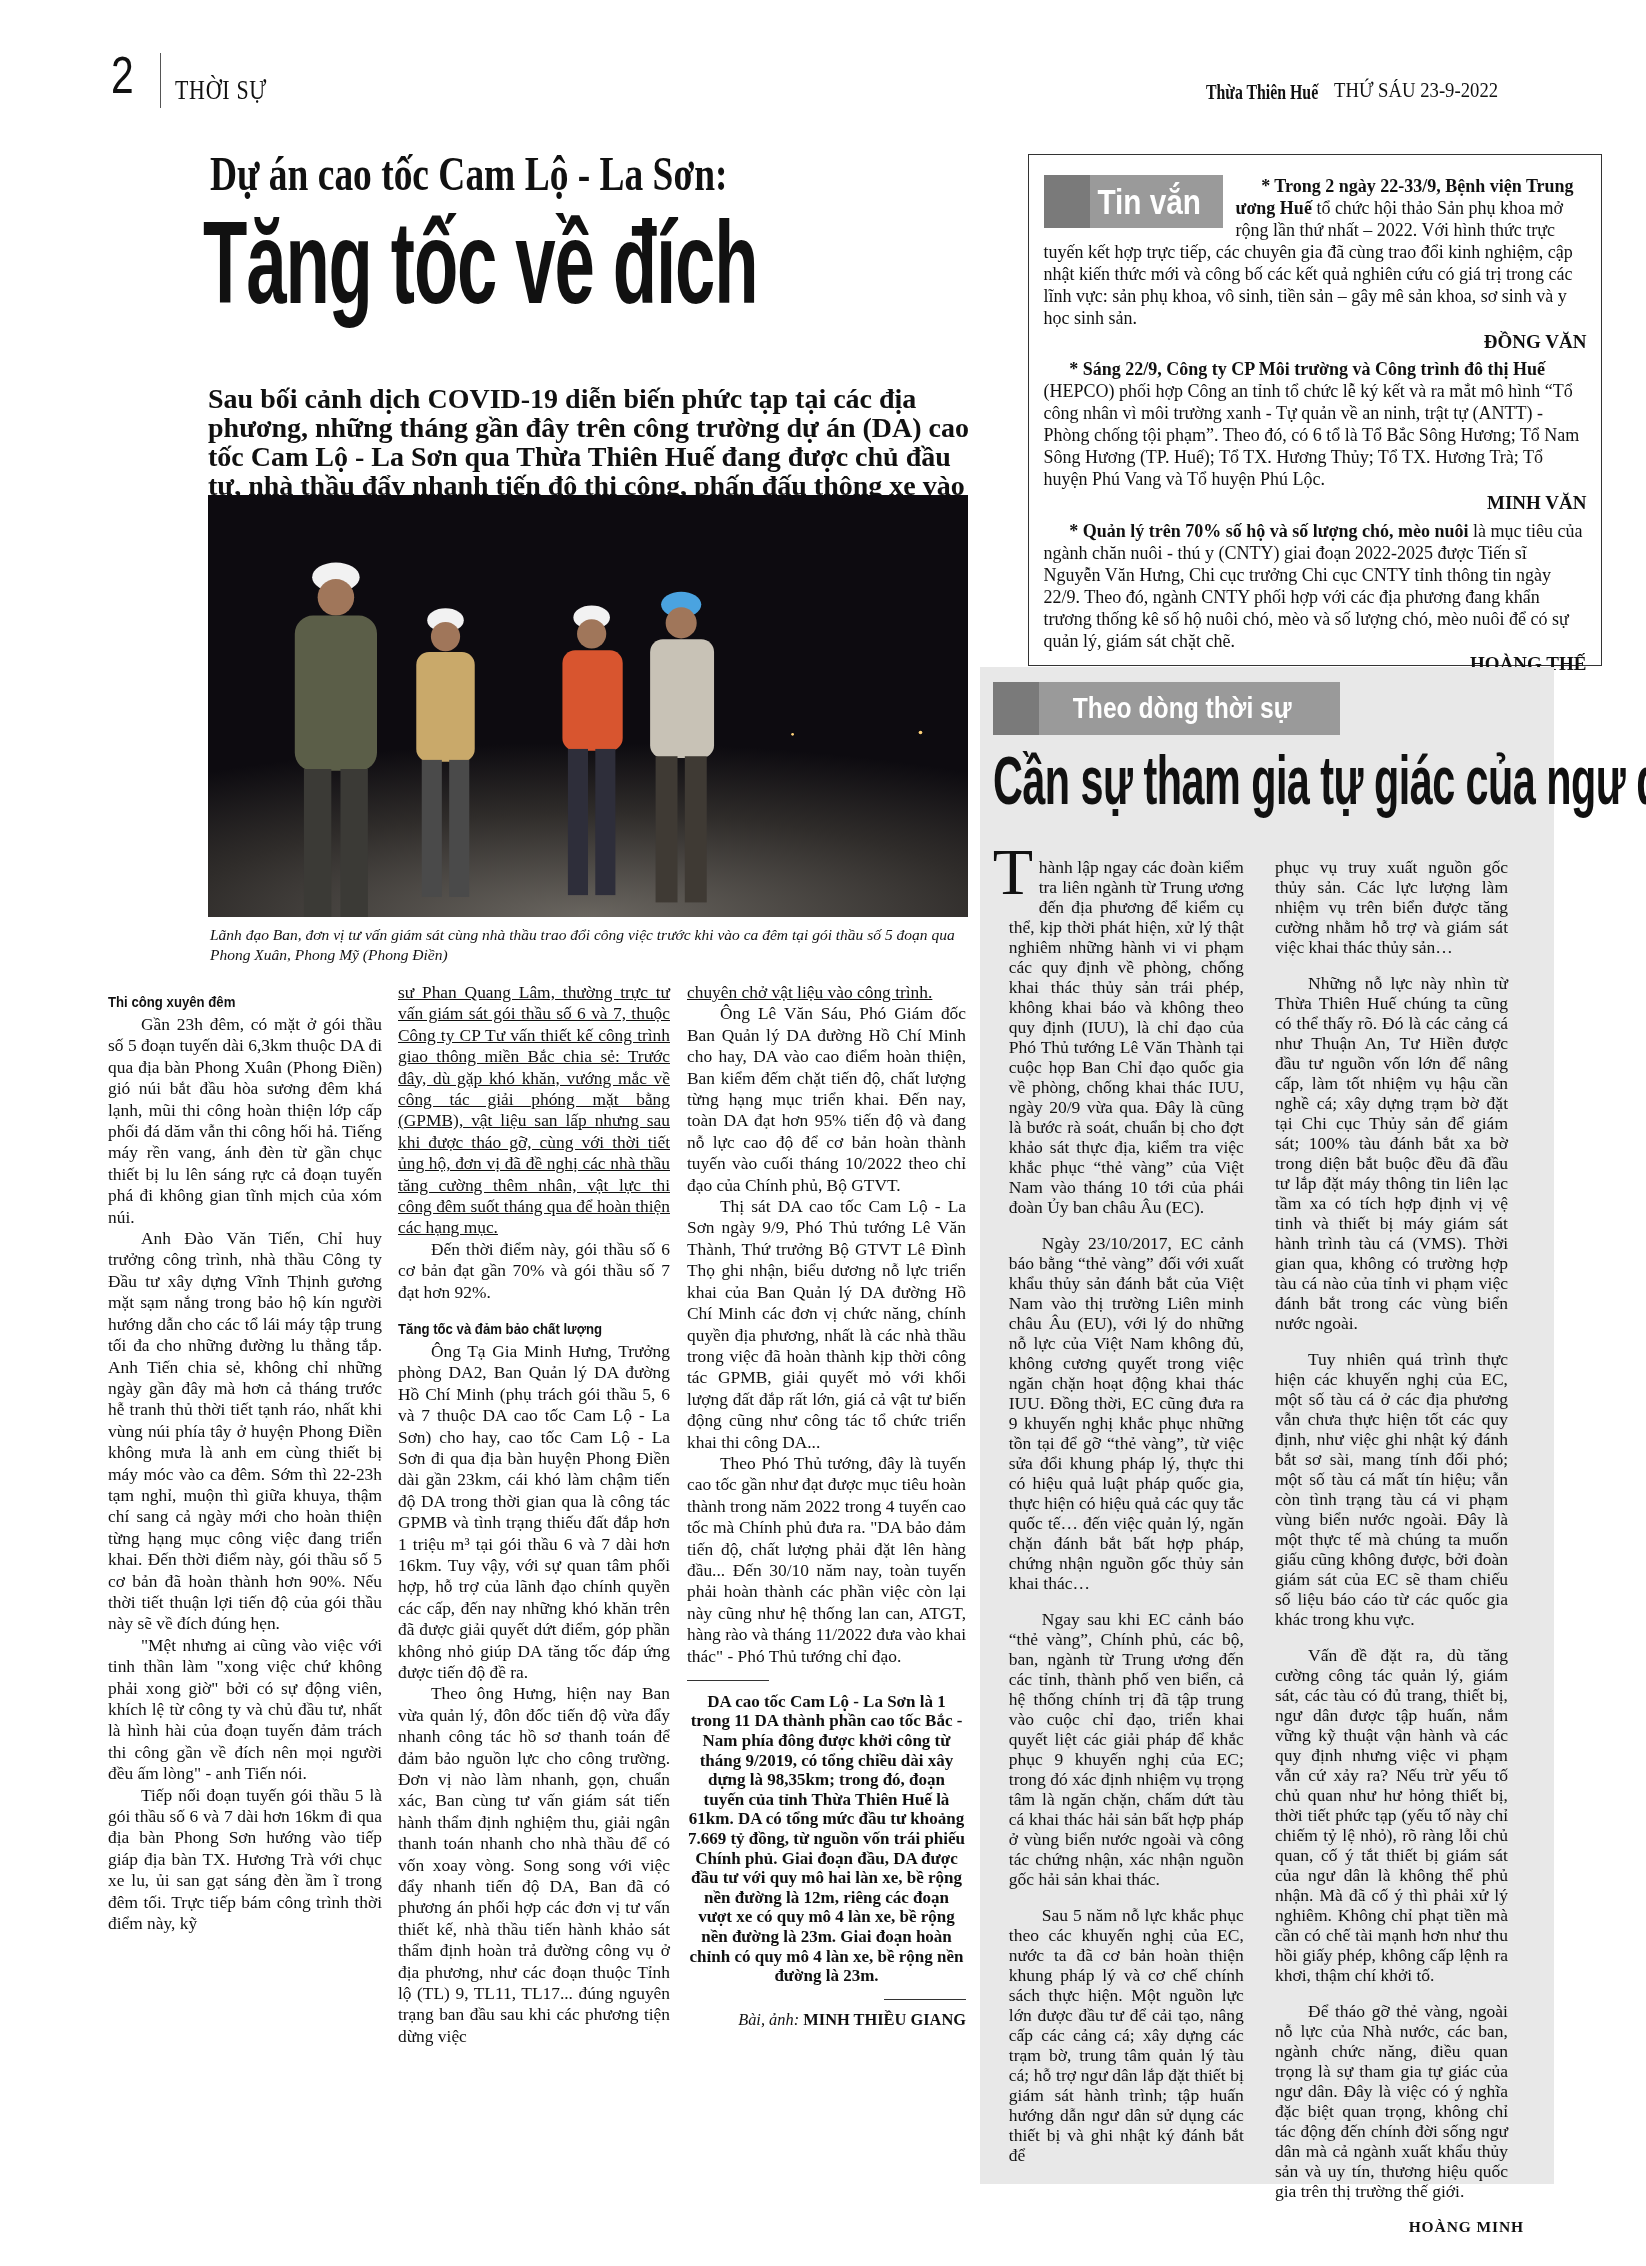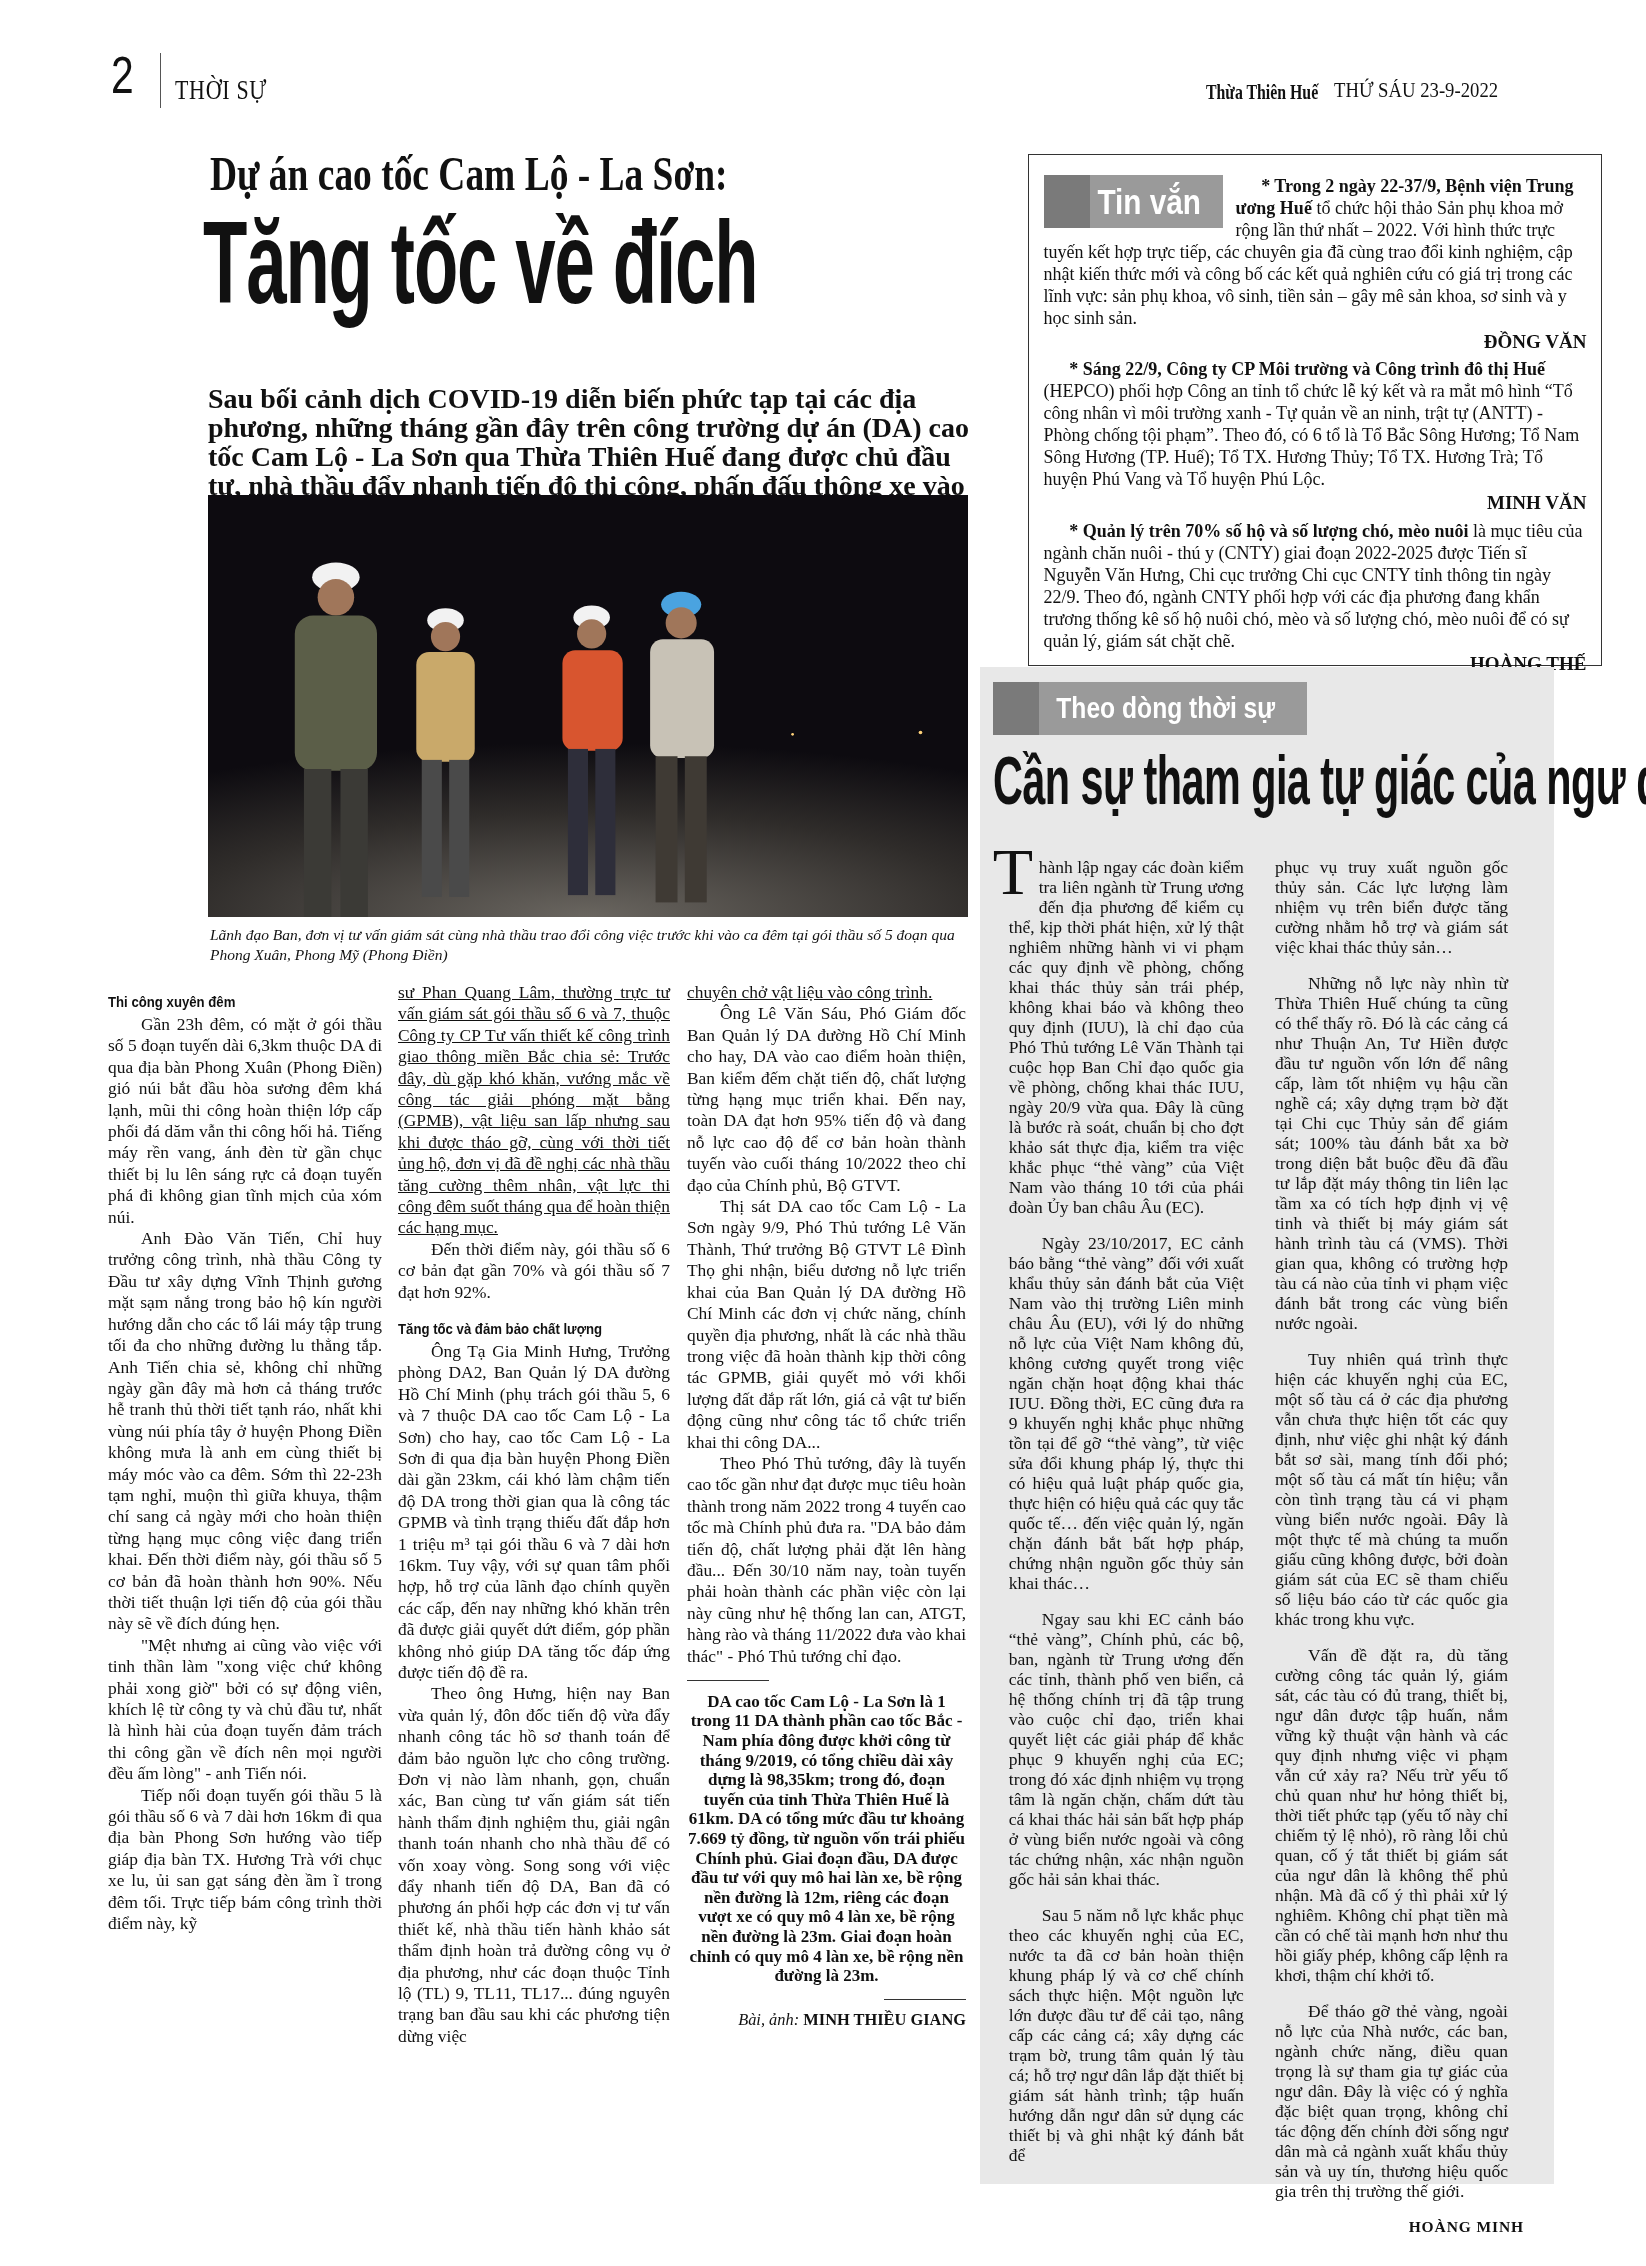--- a/index.html
+++ b/index.html
@@ -33,21 +33,21 @@
   .tag { position:absolute; background:#9a9a9a; }
   .tag .dark { position:absolute; left:0; top:0; bottom:0; width:46px; background:#7a7a7a; }
   .tag .lbl { position:absolute; left:0; right:0; top:0; bottom:0; color:#fff; font-family:"Liberation Sans", sans-serif; font-weight:bold; text-align:center; transform:scaleX(0.85); }
   .tinvan-tag { left:14.6px; top:20px; width:179px; height:53px; }
   .tinvan-tag .lbl { font-size:35px; line-height:53px; padding-left:37px; }
   .tv-float { float:left; width:192px; height:57px; }
   .tinvan p { margin:0; text-indent:25.6px; }
   .tinvan .sig { text-align:right; font-weight:bold; font-size:19px; margin:1.8px 0 5.5px; }
   
   .tdbox { left:980px; top:667px; width:574px; height:1517px; background:#e8e8e8; }
-  .td-tag { left:12.8px; top:14.6px; width:314px; height:53px; }
+  .td-tag { left:12.8px; top:14.6px; width:314px; height:53px;padding-left:33px; }
   .td-tag .lbl { font-size:29px; line-height:53px; padding-left:37px; }
   .td-headline { left:12.8px; top:73px; font-family:"Liberation Sans", sans-serif; font-weight:bold; font-size:69px; line-height:82px; transform:scaleX(0.6); transform-origin:left top; white-space:nowrap; letter-spacing:-0.9px; }
   .td-col { position:absolute; font-size:17.5px; line-height:20px; text-align:justify; }
   .td-col p { margin:16px; text-indent:33px; }
   .td1 { left:12.8px; top:174px; width:267px; }
   .td2 { left:279px; top:174px; width:265px; }
   .dropcap { float:left; font-size:66px; line-height:57px; margin:1.8px 5.5px 0 0; font-family:"Liberation Serif", serif; }
   .td-sig { text-align:right; font-weight:bold; font-size:15.5px; letter-spacing:0.9px; margin-top:1.8px; }
 </style>
 </head>
@@ -139,21 +139,21 @@
     <b>MINH THIỀU GIANG</b>
   </div>
 </div>
 
 <div class="abs tinvan">
   <div class="tag tinvan-tag">
     <div class="dark"></div>
     <div class="lbl">Tin vắn</div>
   </div>
   <div class="tv-float"></div>
-  <p><b>* Trong 2 ngày 22-37/9, Bệnh viện Trung ương Huế</b><span> tổ chức hội thảo Sản phụ khoa mở rộng lần thứ nhất – 2022. Với hình thức trực tuyến kết hợp trực tiếp, các chuyên gia đã cùng trao đổi kinh nghiệm, cập nhật kiến thức mới và công bố các kết quả nghiên cứu có giá trị trong các lĩnh vực: sản phụ khoa, vô sinh, tiền sản – gây mê sản khoa, sơ sinh và y học sinh sản.</span></p>
+  <p><b>* Trong 2 ngày 22-33/9, Bệnh viện Trung ương Huế</b><span> tổ chức hội thảo Sản phụ khoa mở rộng lần thứ nhất – 2022. Với hình thức trực tuyến kết hợp trực tiếp, các chuyên gia đã cùng trao đổi kinh nghiệm, cập nhật kiến thức mới và công bố các kết quả nghiên cứu có giá trị trong các lĩnh vực: sản phụ khoa, vô sinh, tiền sản – gây mê sản khoa, sơ sinh và y học sinh sản.</span></p>
   <div class="sig">ĐỒNG VĂN</div>
   <p><b>* Sáng 22/9, Công ty CP Môi trường và Công trình đô thị Huế</b><span> (HEPCO) phối hợp Công an tỉnh tổ chức lễ ký kết và ra mắt mô hình “Tổ công nhân vì môi trường xanh - Tự quản về an ninh, trật tự (ANTT) - Phòng chống tội phạm”. Theo đó, có 6 tổ là Tổ Bắc Sông Hương; Tổ Nam Sông Hương (TP. Huế); Tổ TX. Hương Thủy; Tổ TX. Hương Trà; Tổ huyện Phú Vang và Tổ huyện Phú Lộc.</span></p>
   <div class="sig">MINH VĂN</div>
   <p><b>* Quản lý trên 70% số hộ và số lượng chó, mèo nuôi</b><span> là mục tiêu của ngành chăn nuôi - thú y (CNTY) giai đoạn 2022-2025 được Tiến sĩ Nguyễn Văn Hưng, Chi cục trưởng Chi cục CNTY tỉnh thông tin ngày 22/9. Theo đó, ngành CNTY phối hợp với các địa phương đang khẩn trương thống kê số hộ nuôi chó, mèo và số lượng chó, mèo nuôi để có sự quản lý, giám sát chặt chẽ.</span></p>
   <div class="sig">HOÀNG THẾ</div>
 </div>
 
 <div class="abs tdbox">
   <div class="tag td-tag">
     <div class="dark"></div>

